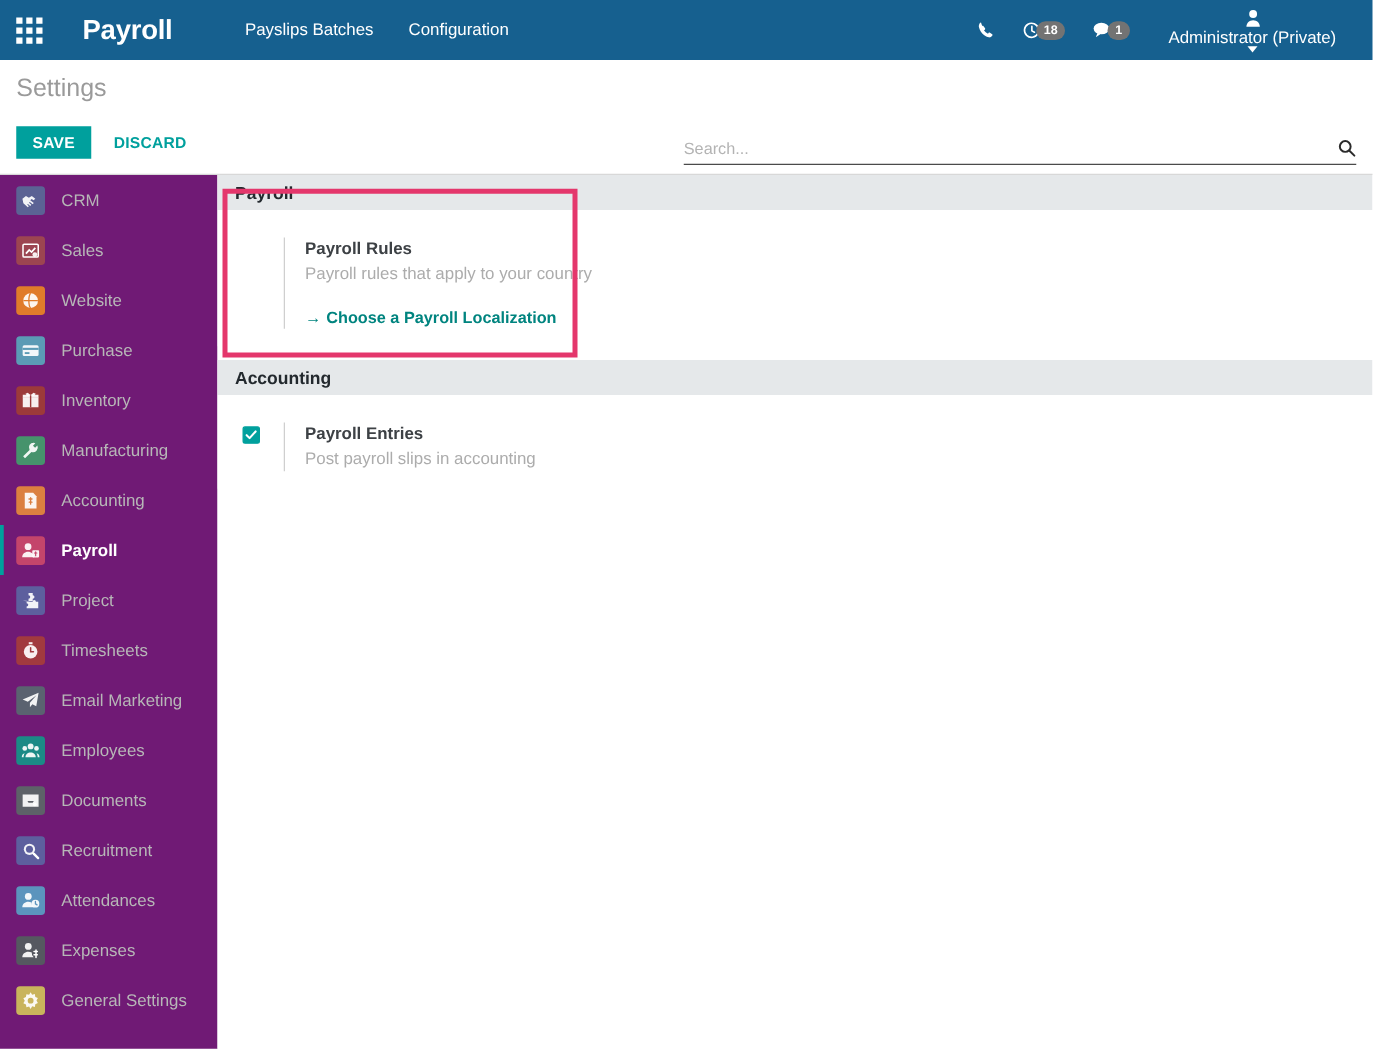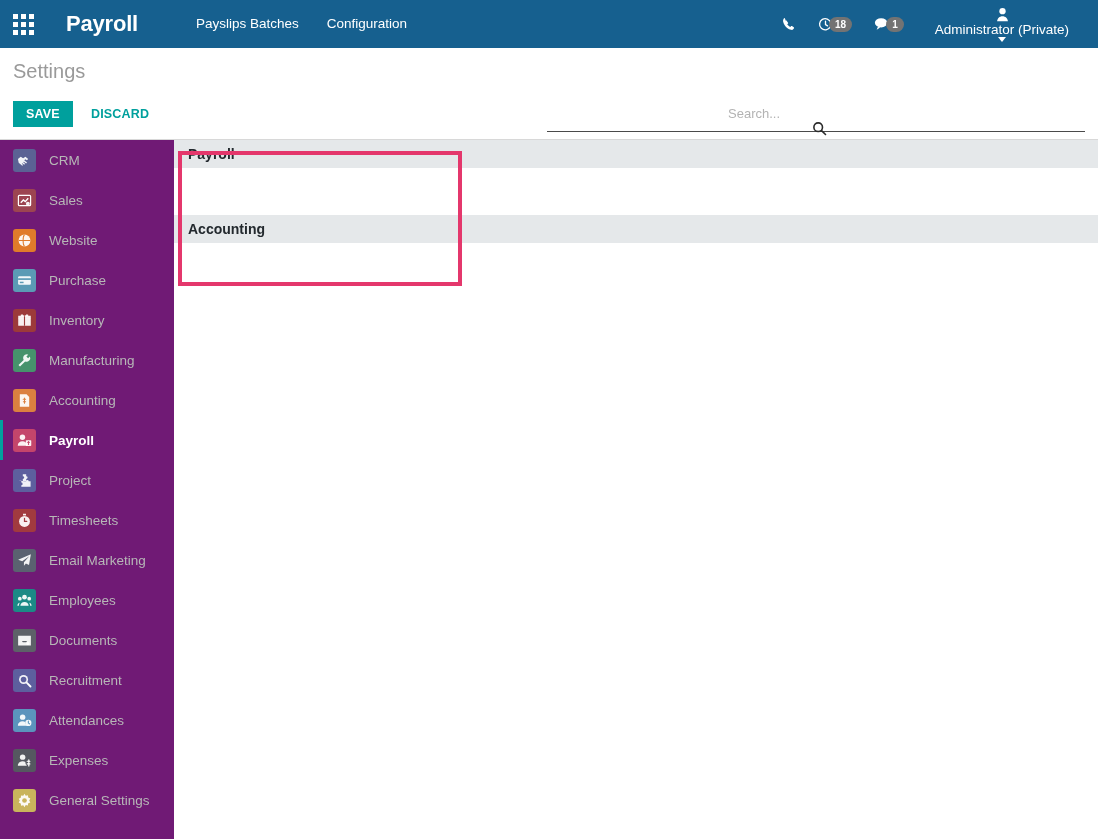--- a/index.html
+++ b/index.html
@@ -90,21 +90,21 @@
   .btn-discard {
     background:transparent; color:#00a09d;
     font-size:12.5px; font-weight:bold;
     padding:6px 13px; border:none; cursor:pointer;
     margin-left:5px; letter-spacing:0.2px;
   }
   .searchbar {
     position:absolute; left:547px; top:58px;
     width:538px; height:26px;
     border-bottom:1px solid #4a4a4a;
-    display:flex; align-items:center;flex-direction:column;
+    display:flex; align-items:center;
   }
   .searchbar input {
     flex:1; border:none; outline:none;
     font-size:13px; color:#333;
     font-family:"Liberation Sans", sans-serif;
     background:transparent;
   }
   .searchbar input::placeholder { color:#b3b3b3; }
   .search-icon { color:#2b2b2b; font-size:15px; padding-left:6px; display:flex; }
 
@@ -426,19 +426,37 @@
       </span>
       <span class="label">General Settings</span>
     </div>
   </div>
 
 <div class="content">
     <div class="sec-header">Payroll</div>
     <div class="sec-body">
       <div class="setting-row">
         <span style="width: 14px; flex: 0 0 14px; margin: 0px 19px 0px 12px;"></span>
+        <div class="setting-box">
+          <div class="setting-title">Payroll Rules</div>
+          <div class="setting-desc">Payroll rules that apply to your country</div>
+          <div><a class="setting-link" href="#"><span class="arrow">→</span><span>Choose a Payroll Localization</span></a></div>
+        </div>
       </div>
     </div>
     <div style="height: 11px;"></div>
     <div class="sec-header">Accounting</div>
+    <div class="sec-body">
+      <div class="setting-row">
+        <span class="chk">
+          <svg width="10" height="10" viewBox="0 0 12 12">
+            <path d="M1.6 6.2 4.4 9 10.2 2.6" fill="none" stroke="#ffffff" stroke-width="2" stroke-linecap="round" stroke-linejoin="round"></path>
+          </svg>
+        </span>
+        <div class="setting-box">
+          <div class="setting-title">Payroll Entries</div>
+          <div class="setting-desc">Post payroll slips in accounting</div>
+        </div>
+      </div>
+    </div>
   </div>
 
 <div class="highlight-box" style="border-color: rgb(228, 55, 108);"></div>
 
 </body></html>

